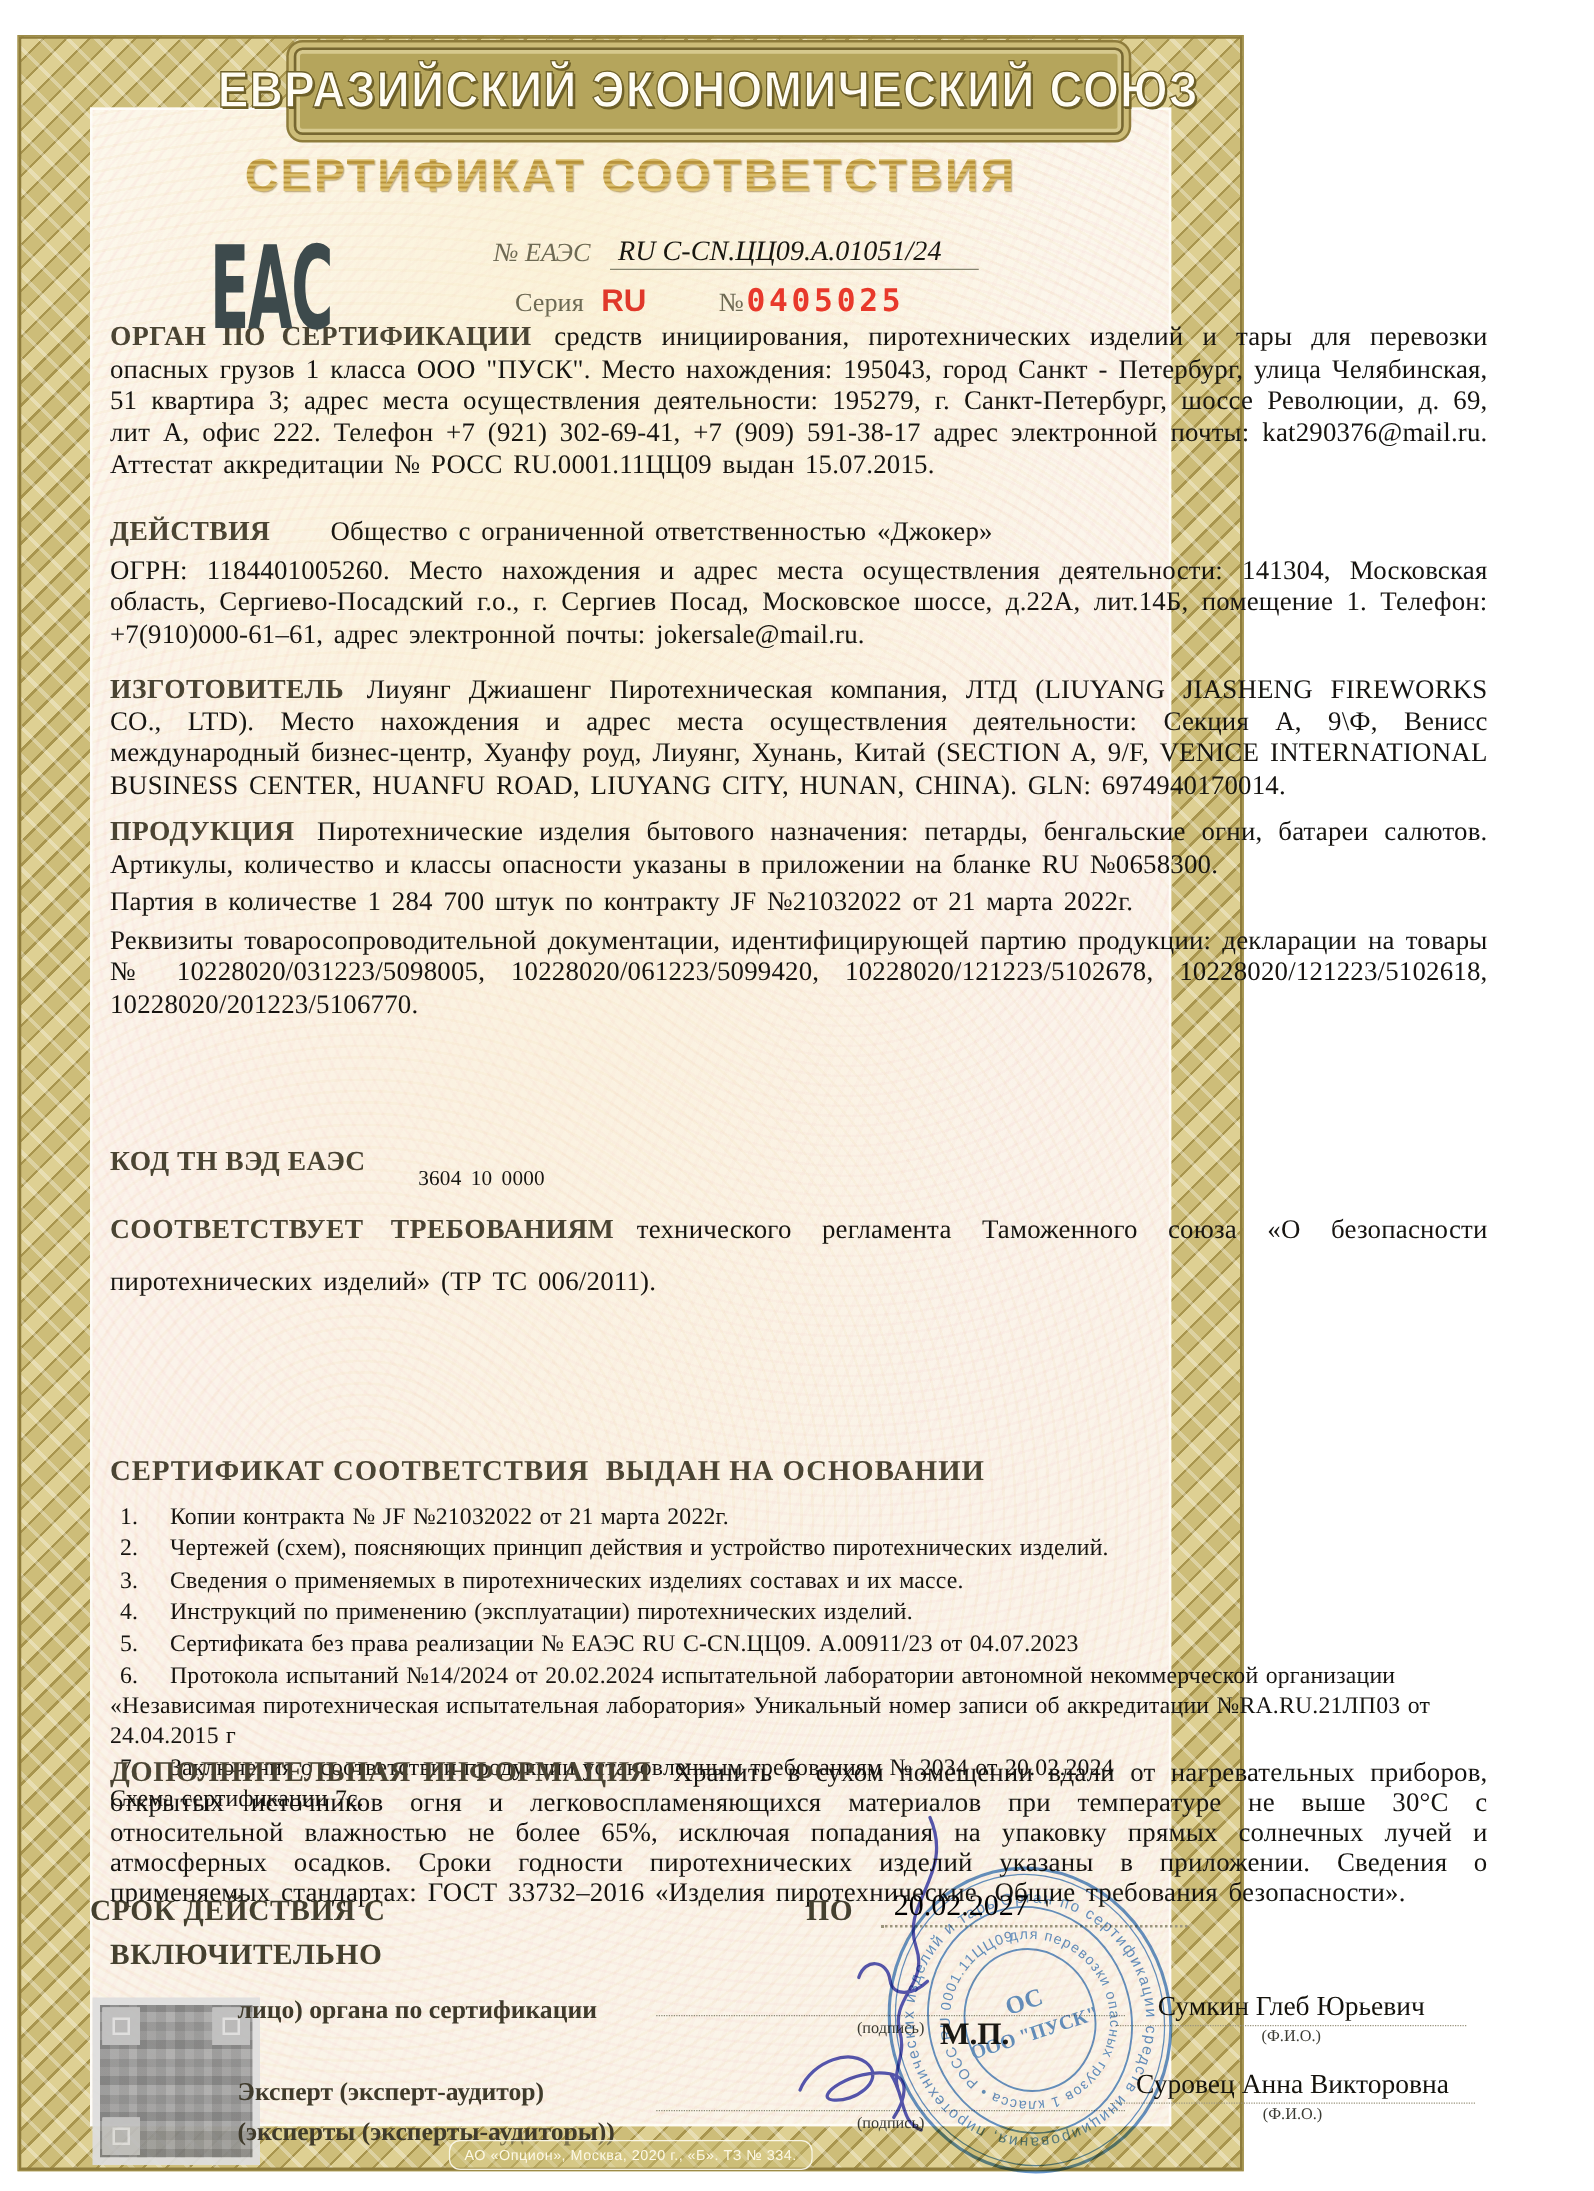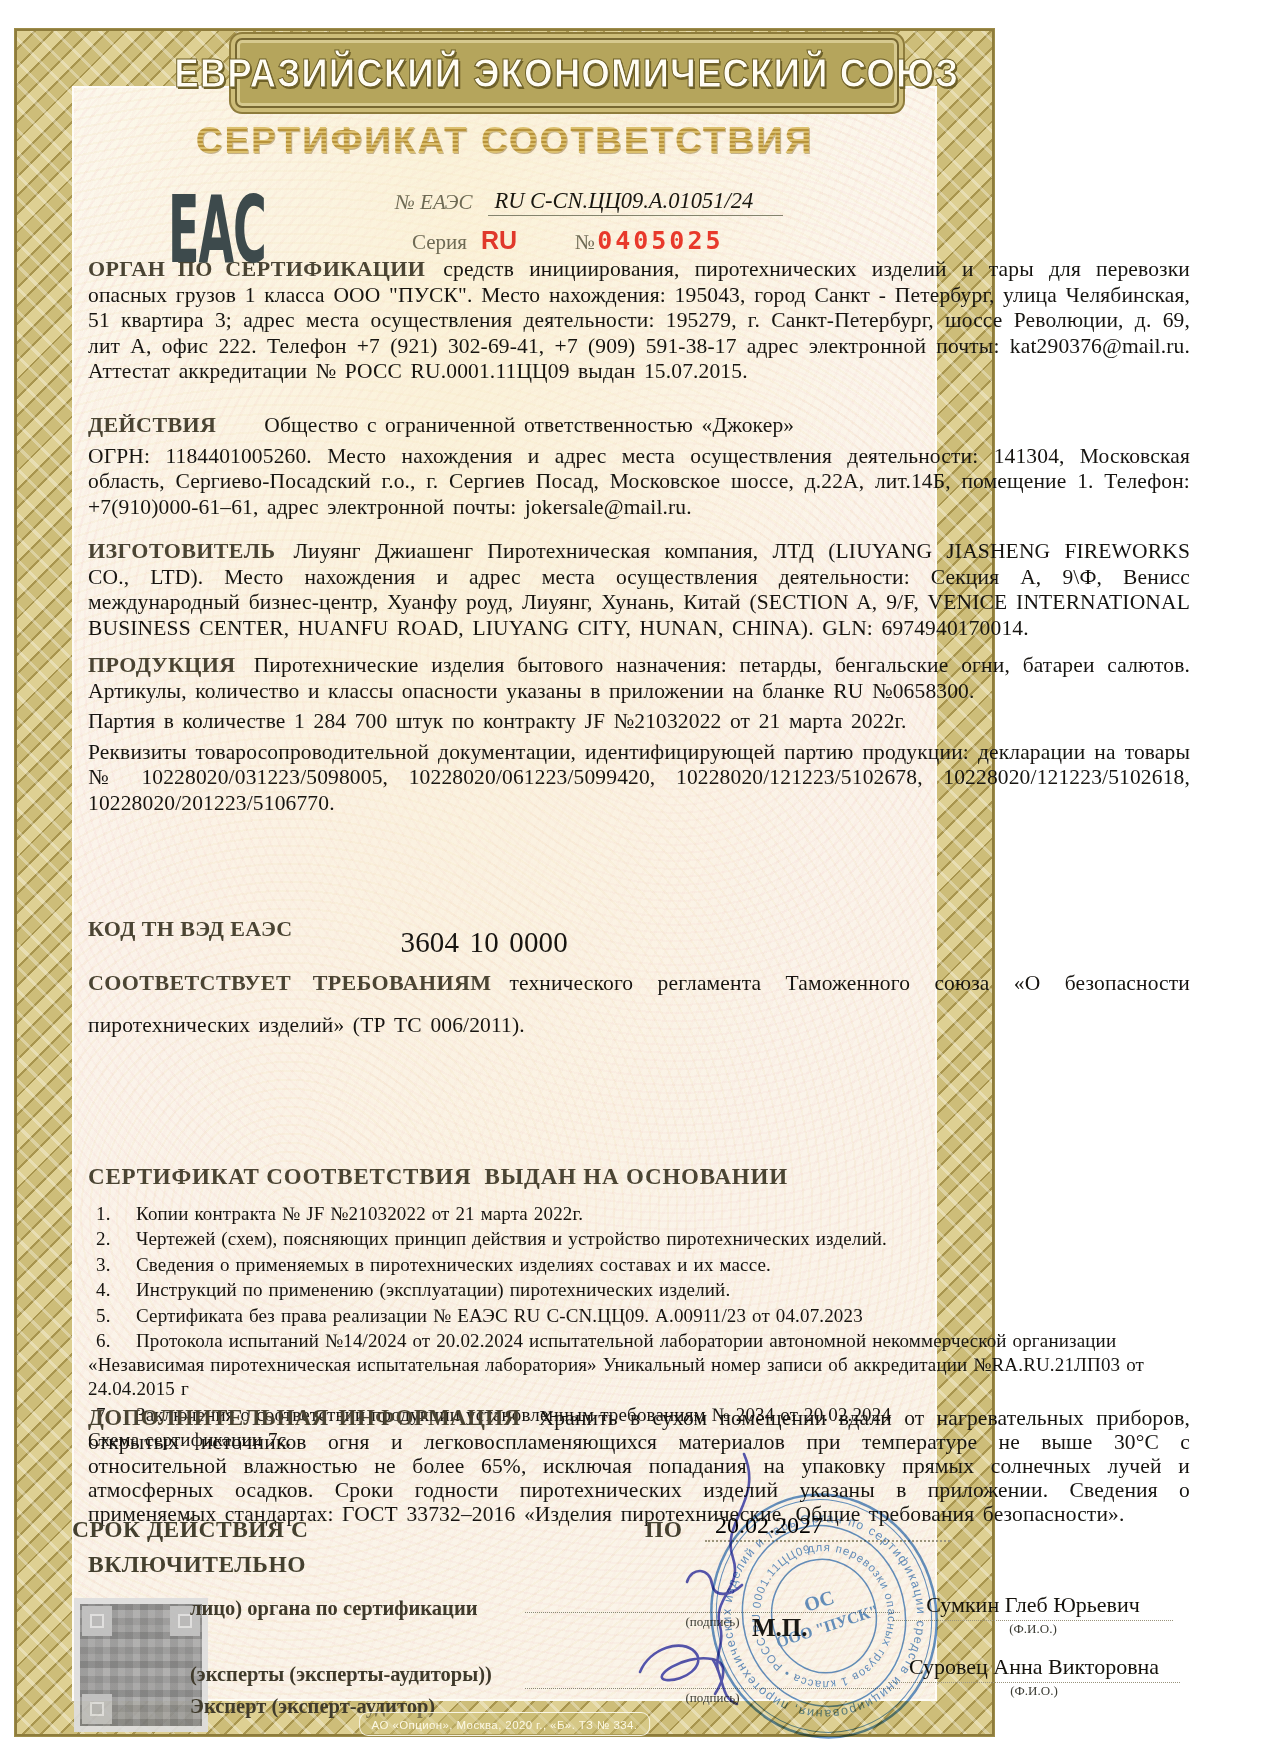--- a/index.html
+++ b/index.html
@@ -53,21 +53,21 @@
   .ser-num{color:#e8392b;font-family:"DejaVu Sans Mono",monospace;font-weight:700;font-size:25px;letter-spacing:3px;margin-left:2px;}
 
   
   .sec{left:88px;width:1102px;z-index:3;font-size:21.5px;line-height:25.5px;color:#161410;
     text-align:justify;word-spacing:3px;letter-spacing:.15px;}
   .h{font-weight:700;font-size:22px;color:#4a4433;letter-spacing:.4px;margin-right:18px;word-spacing:0;}
   .ws{white-space:pre-wrap;}
   .mt4{margin-top:5px;}
 
   .kodrow{display:flex;align-items:flex-start;}
-  .kod-val{margin-left:90px;margin-top:14px;font-size:29px;}
+  .kod-val{margin-left:24px;margin-top:14px;font-size:17px;}
 
   .sootv{line-height:42px;}
 
   .list{font-size:19px;line-height:24px;text-align:left;word-spacing:1px;}
   .list .num{display:inline-block;width:40px;margin-left:8px;}
   .li{margin-top:1.5px;}
 
   .srok-h{font-weight:700;font-size:23.5px;color:#44402f;letter-spacing:.5px;white-space:nowrap;}
   .date{font-size:24px;border-bottom:2px dotted #9a947c;text-align:left;padding-bottom:1px;}
 
@@ -193,22 +193,22 @@
 
   <div class="abs" style="left:893px;top:1592px;width:280px;z-index:3">
     <div class="name">Сумкин Глеб Юрьевич</div>
     <div class="nameline"></div>
     <div class="cap">(Ф.И.О.)</div>
   </div>
 
   <div class="abs mp" style="left:752px;top:1614px;z-index:3">М.П.</div>
 
   <div class="abs role" style="left:190px;top:1658px;z-index:3">
+    <div>Эксперт (эксперт-аудитор)</div>
     <div>(эксперты (эксперты-аудиторы))</div>
-    <div>Эксперт (эксперт-аудитор)</div>
   </div>
   <div class="abs sigline" style="left:525px;top:1687px;width:375px;z-index:3"></div>
   <div class="abs cap" style="left:525px;top:1690px;width:375px;z-index:3">(подпись)</div>
 
   <div class="abs" style="left:888px;top:1654px;width:292px;z-index:3">
     <div class="name">Суровец Анна Викторовна</div>
     <div class="nameline"></div>
     <div class="cap">(Ф.И.О.)</div>
   </div>
 

